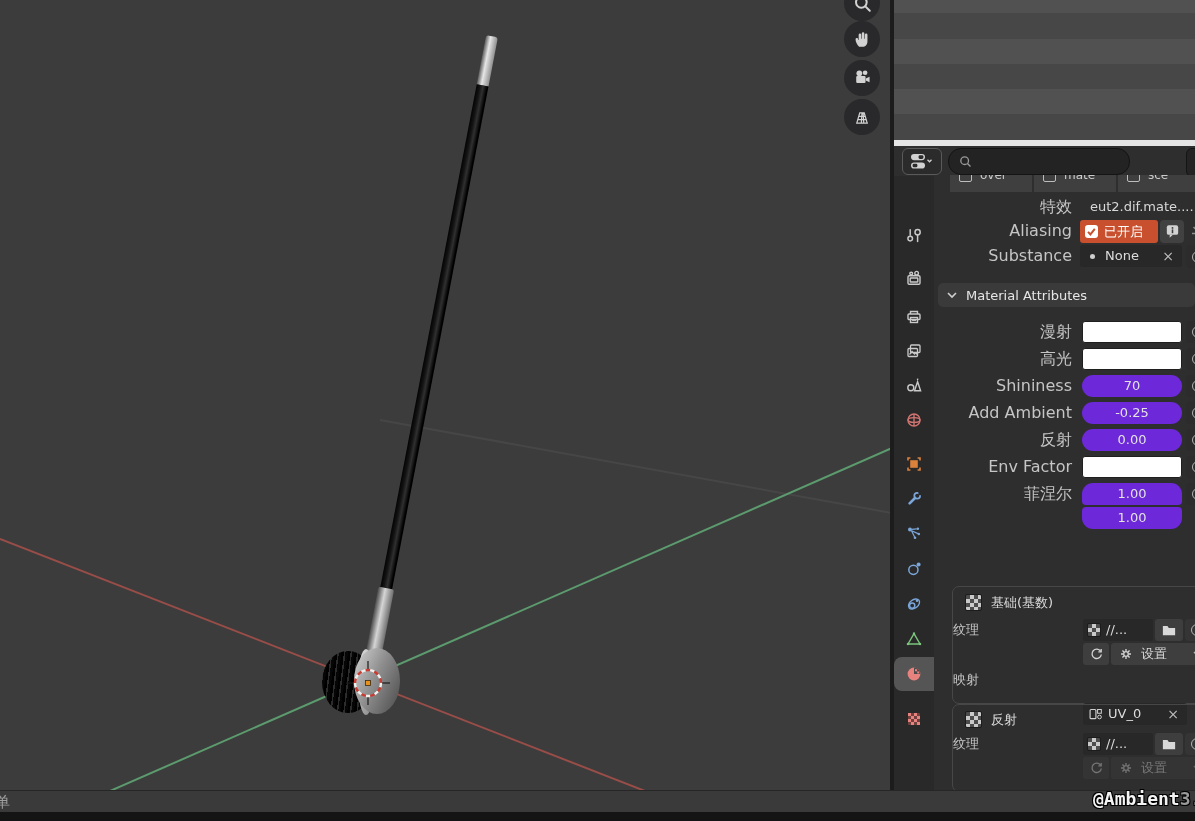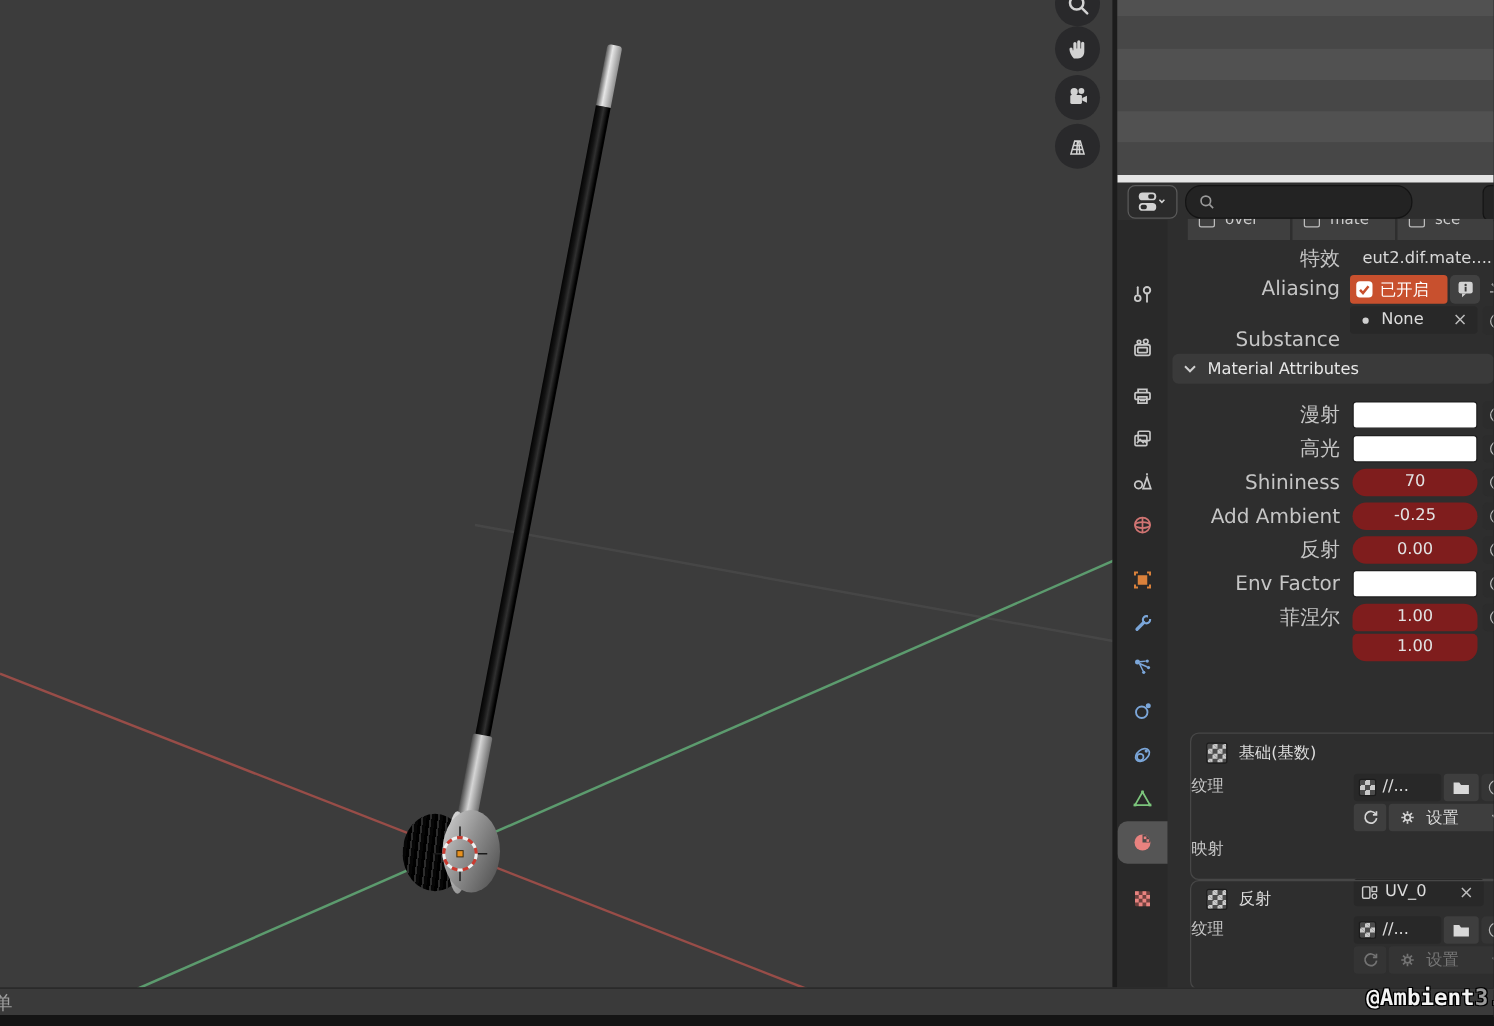--- a/index.html
+++ b/index.html
@@ -27,21 +27,21 @@
      background:linear-gradient(115deg,#c6c6c6 10%,#909090 45%,#565656 90%);}
   
   #vdivider{left:890px;top:0;width:4px;height:790px;background:#1c1c1c;}
   #outliner{left:894px;top:0;width:301px;height:140px;background:#474747;}
   .olrow{left:0;width:301px;}
   #props{left:894px;top:140px;width:301px;height:650px;background:#2e2e2e;overflow:hidden;border-top:6px solid #e5e5e5;}
   #tabstrip{left:0;top:30px;width:40px;height:620px;background:#292929;}
   .tab{left:0;width:40px;height:34px;display:flex;align-items:center;justify-content:center;}
   .tab.active{background:#555555;border-radius:8px 0 0 8px;}
   .lblcol{left:40px;width:138px;height:22px;color:#c5c5c5;font-size:16px;line-height:22px;text-align:right;white-space:nowrap;}
-  .pill{background:#7f1d1d;border-radius:11px;color:#e2e2e2;font-size:13px;line-height:22px;text-align:center;height:22px;}
+  .pill{background:#6d28d9;border-radius:11px;color:#e2e2e2;font-size:13px;line-height:22px;text-align:center;height:22px;}
   .swatch{background:#ffffff;border-radius:3px;height:22px;border:1px solid #1f1f1f;box-sizing:border-box;}
   .circbtn{background:#2c2c2c;border-radius:4px;display:flex;align-items:center;justify-content:center;}
   .circglyph{width:10px;height:10px;border:1.4px solid #b5b5b5;border-radius:50%;}
   .sechdr{background:#3a3a3a;border-radius:5px;height:24px;display:flex;align-items:center;color:#e6e6e6;font-size:13px;}
   .sechdr svg{margin:0 9px 0 9px;}
   .texbox{border:1px solid #474747;border-radius:7px;}
   .boxlbl{color:#c5c5c5;font-size:13px;line-height:22px;white-space:nowrap;}
   .dfield{background:#282828;border-radius:3px;height:22px;color:#dcdcdc;font-size:13px;line-height:22px;}
   .gbtn{background:#3e3e3e;border-radius:3px;height:22px;display:flex;align-items:center;}
   .checker{background-image:linear-gradient(45deg,#c9c9c9 25%,transparent 25%,transparent 75%,#c9c9c9 75%),
@@ -326,21 +326,21 @@
         <circle cx="9" cy="5.2" r="1" fill="#3a3a3a"></circle>
         <rect x="8.2" y="6.8" width="1.6" height="4" fill="#3a3a3a"></rect>
       </svg>
     </div>
     <div class="abs" style="left:294px;top:74px;width:20px;height:23px;">
       <svg width="18" height="18" viewBox="0 0 18 18">
         <path d="M9 2v8M5.5 7L9 10.5 12.5 7M4 13.5h10" stroke="#8f8f8f" stroke-width="1.5" fill="none"></path>
       </svg>
     </div>
 
-    <div class="abs lblcol" style="top:99px;margin-top:16px;">Substance</div>
+    <div class="abs lblcol" style="top:99px;">Substance</div>
     <div class="abs dfield" style="left:186px;top:99px;width:102px;display:flex;align-items:center;">
       <span style="width:5px;height:5px;border-radius:50%;background:#cfcfcf;margin:0 10px 0 10px;"></span>
       <span style="flex:1;">None</span>
       <span style="color:#bdbdbd;margin-right:8px;font-size:14px;">×</span>
     </div>
     <div class="abs circbtn" style="left:292px;top:99px;width:24px;height:23px;">
       <span class="circglyph"></span>
     </div>
 
     <div class="abs sechdr" style="left:44px;top:137px;width:257px;">

